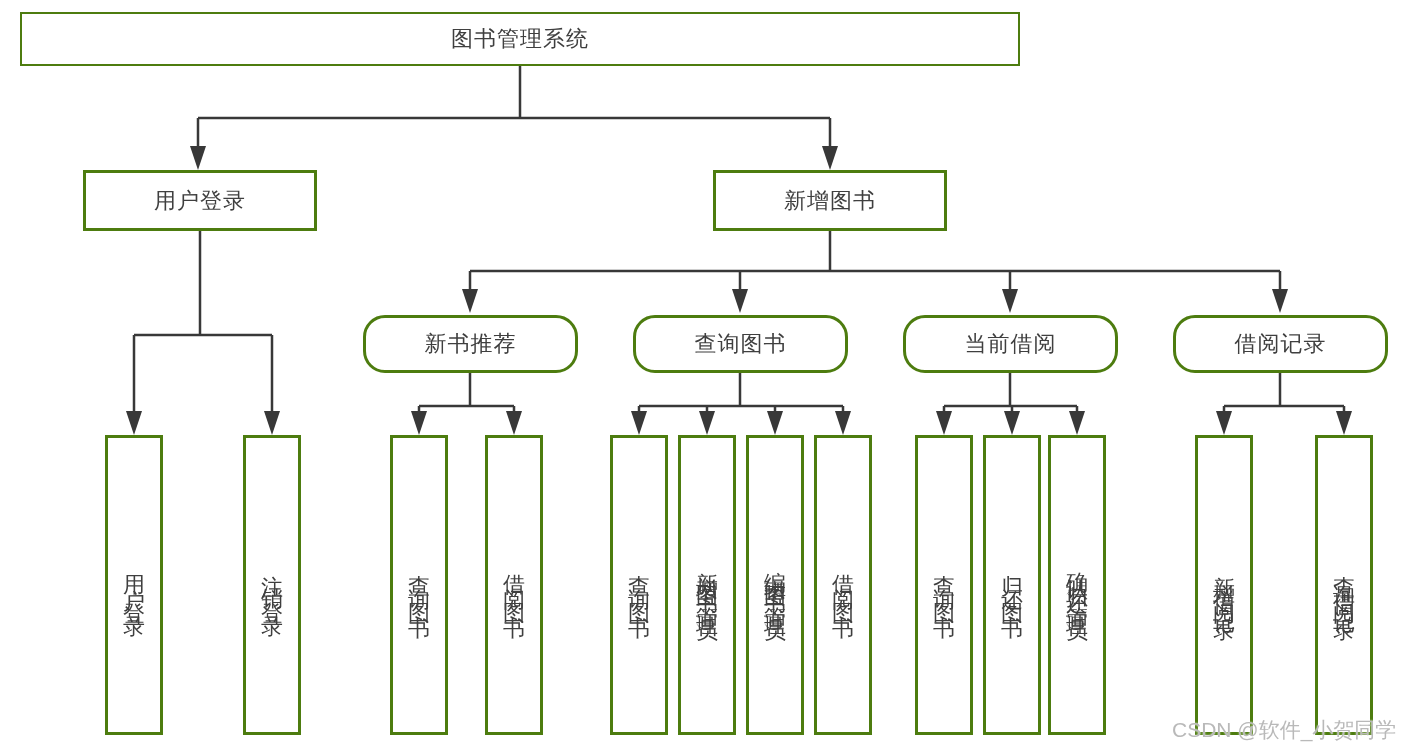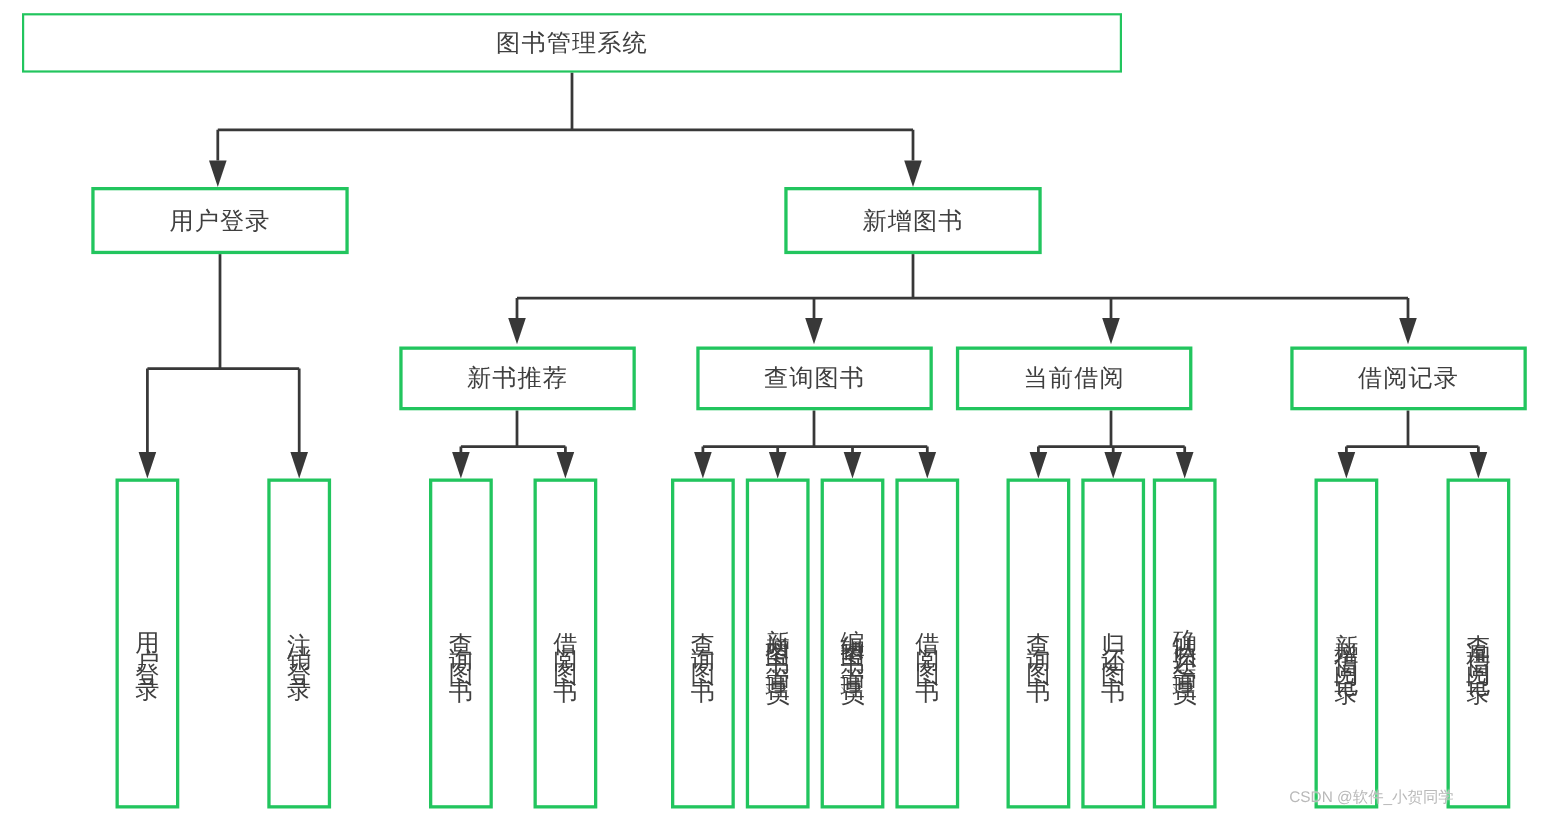--- a/index.html
+++ b/index.html
@@ -18,51 +18,51 @@
   .connectors {
     position: absolute;
     left: 0; top: 0;
     width: 1405px;
     height: 747px;
   }
   .node {
     position: absolute;
     box-sizing: border-box;
     background: #ffffff;
-    border: 3px solid #22c55e;
+    border: 3px solid #4d7c0f;
     display: flex;
     align-items: center;
     justify-content: center;
     color: #3f3f3f;
     font-size: 22px;
     letter-spacing: 1px;
   }
   .node.root {
     left: 20px; top: 12px;
     width: 1000px; height: 54px;
     border-width: 2.5px;
   }
   .node.lvl2 { top: 170px; width: 234px; height: 61px; }
-  .node.lvl3 { top: 315px; width: 215px; height: 58px; }
+  .node.lvl3 { top: 315px; width: 215px; height: 58px; border-radius: 22px; }
   .node.leaf {
     top: 435px; width: 58px; height: 300px;
   }
   .leaf-label {
     writing-mode: vertical-rl;
     text-orientation: mixed;
     font-size: 22px;
     color: #3f3f3f;
     line-height: 1;
   }
   .watermark {
     position: absolute;
     left: 1172px;
     top: 716px;
     width: 230px;
-    font-size: 14px;
+    font-size: 21px;
     color: #b9b9b9;
     text-shadow: 0 0 2px #ffffff;
     white-space: nowrap;
   }
 </style>
 </head>
 <body>
 
 <div class="canvas">
 
@@ -116,21 +116,21 @@
   <div class="node lvl2" style="left:713px;">
     <span>新增图书</span>
   </div>
 
   <div class="node lvl3" style="left:363px;">
     <span>新书推荐</span>
   </div>
   <div class="node lvl3" style="left:633px;">
     <span>查询图书</span>
   </div>
-  <div class="node lvl3" style="left:869px;text-align:right;">
+  <div class="node lvl3" style="left:903px;text-align:right;">
     <span>当前借阅</span>
   </div>
   <div class="node lvl3" style="left:1173px;">
     <span>借阅记录</span>
   </div>
 
   <div class="node leaf" style="left:105px;">
     <span class="leaf-label" style="letter-spacing: 14px;">用户登录</span>
   </div>
   <div class="node leaf" style="left:243px;">

